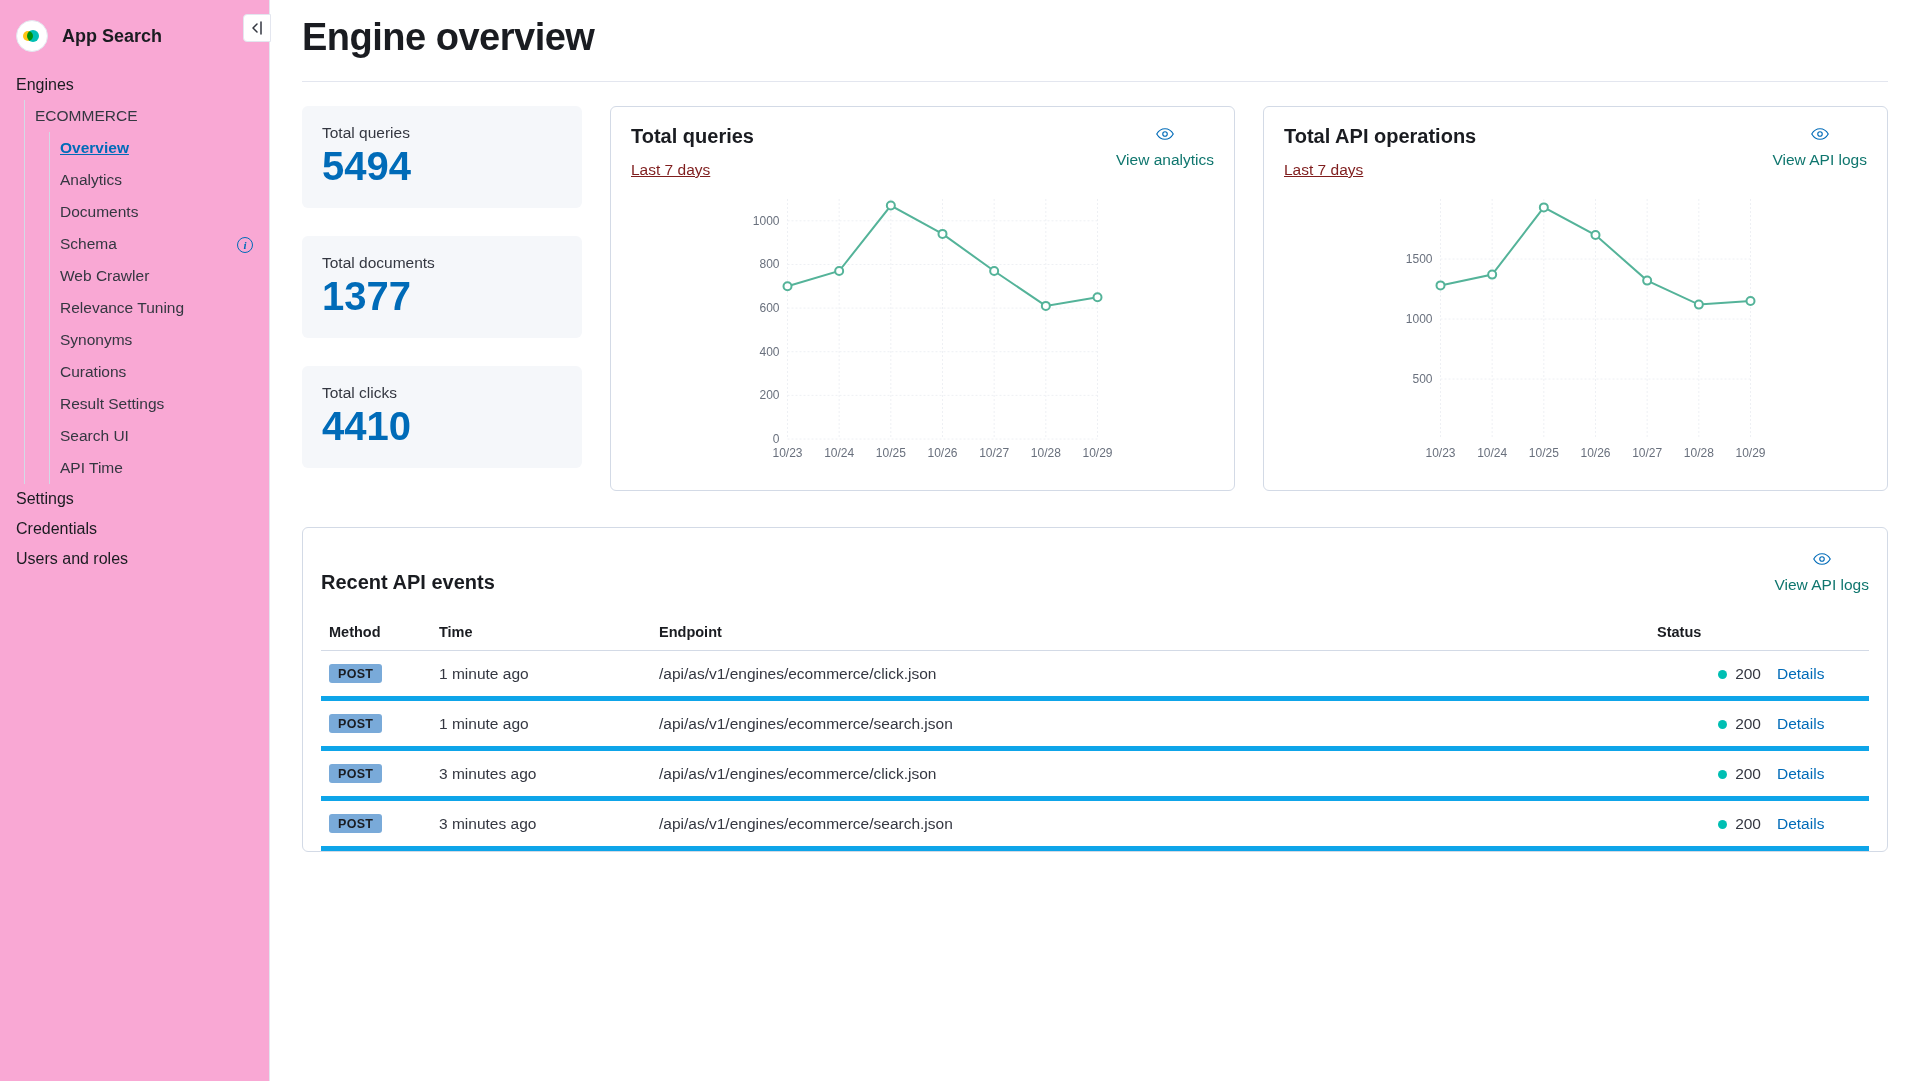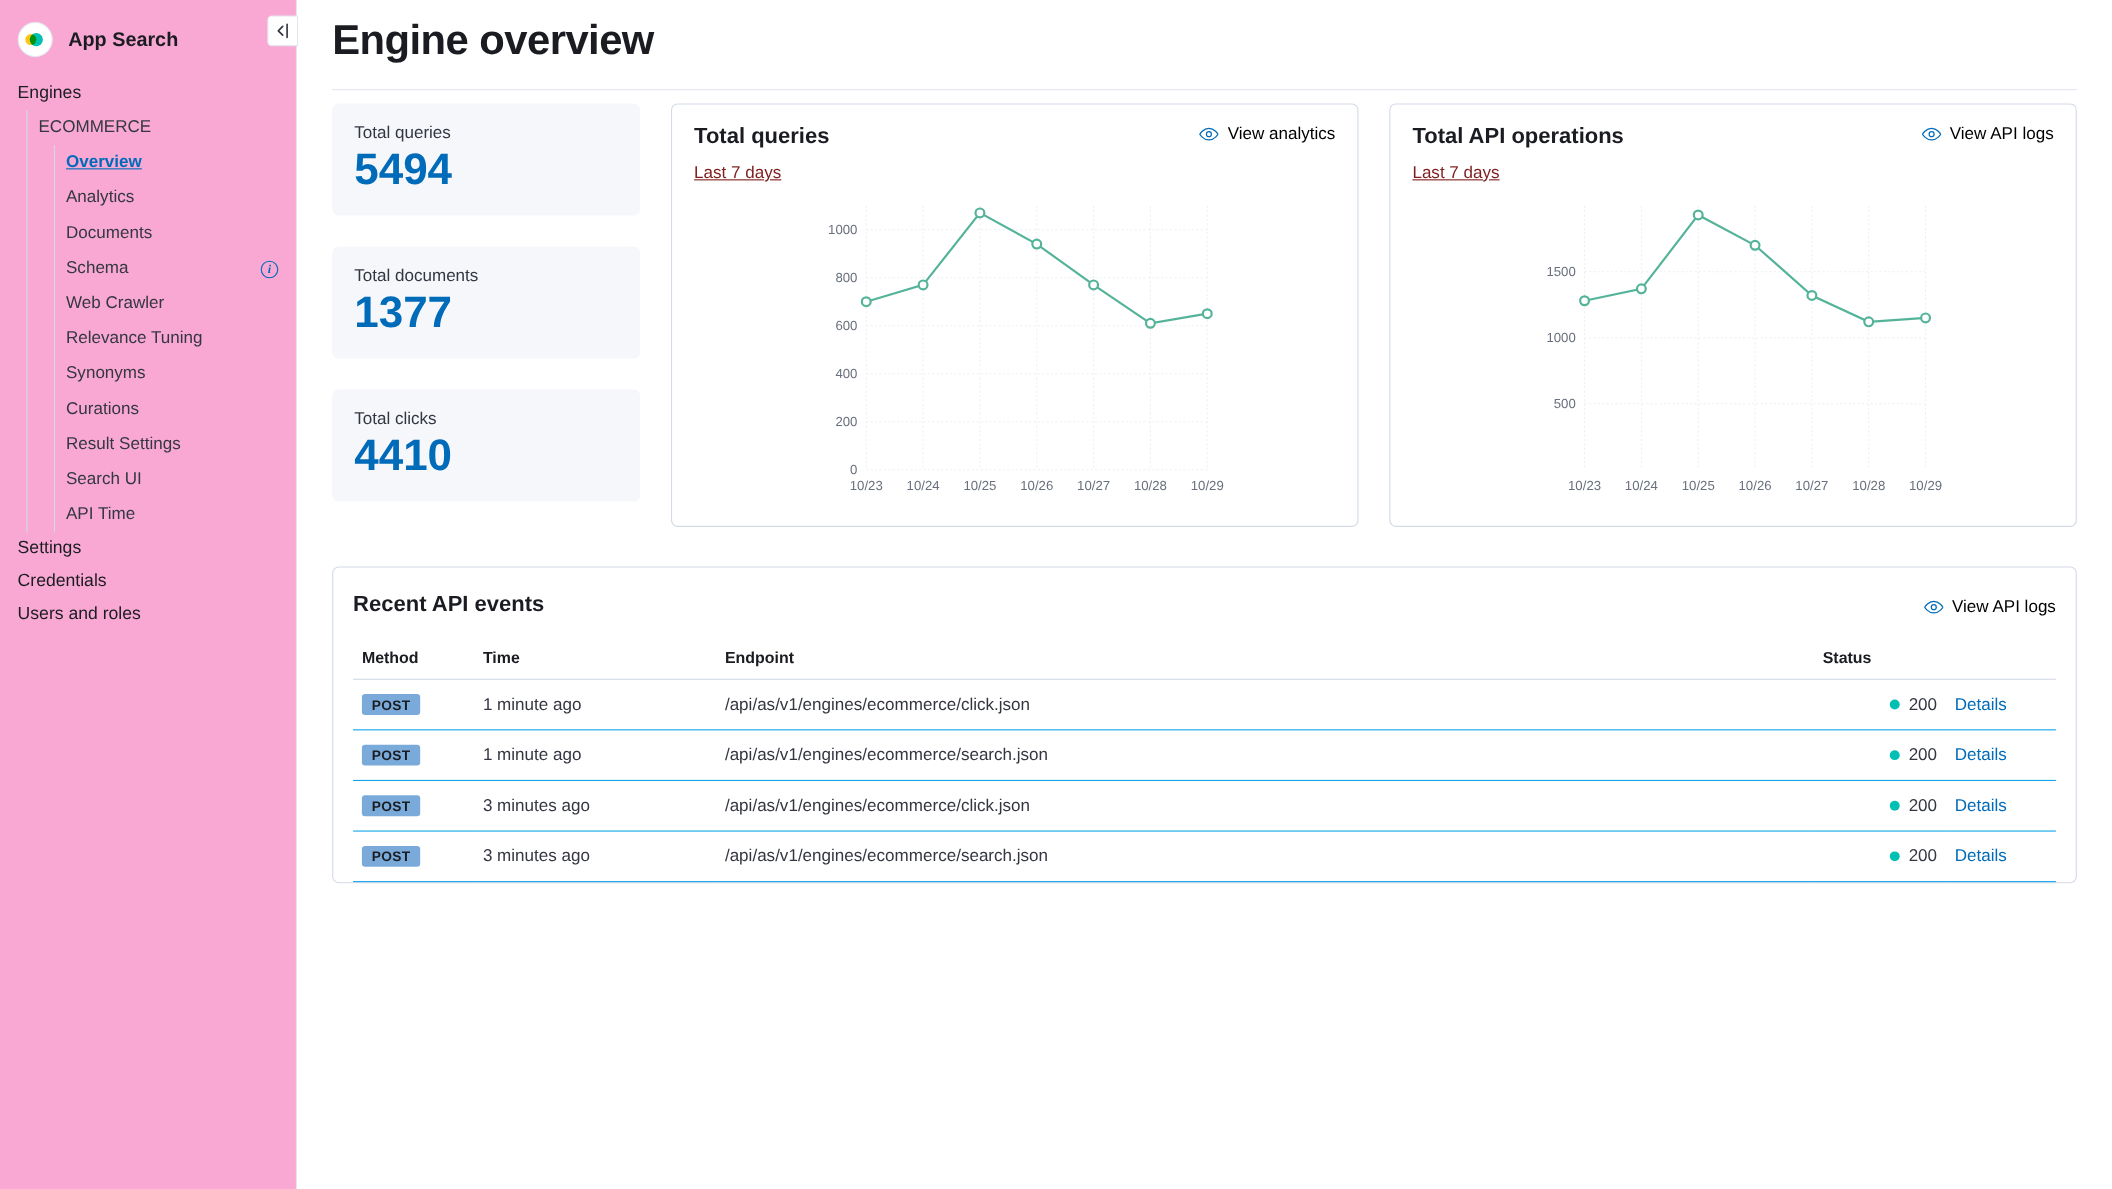--- a/index.html
+++ b/index.html
@@ -102,21 +102,21 @@
     flex: 1;
     padding: 16px 32px 32px 32px;
     overflow-x: hidden;
   }
   .page-title {
     font-size: 38px;
     font-weight: 800;
     letter-spacing: -0.5px;
     padding-bottom: 22px;
     border-bottom: 1px solid #e3e6ef;
-    margin-bottom: 12px;
+    margin-bottom: 24px;
   }
   .stats-row { display: flex; gap: 28px; }
   .stat-cards { display: flex; flex-direction: column; gap: 28px; width: 280px; }
   .stat-card {
     background: #f5f7fa;
     border-radius: 6px;
     padding: 18px 20px 20px 20px;
   }
   .stat-label { font-size: 15.5px; color: #343741; margin-bottom: 2px; }
   .stat-value { font-size: 40px; font-weight: 800; color: #006bb8; line-height: 1.1; }
@@ -127,24 +127,25 @@
     padding: 18px 20px;
     min-width: 0;
   }
   .chart-header { display: flex; justify-content: space-between; align-items: flex-start; margin-bottom: 10px; }
   .chart-title { font-size: 20px; font-weight: 700; }
   .chart-subtitle { font-size: 15.5px; color: #7f1d1d; margin-top: 13px; text-decoration: underline; }
   .link-btn {
     display: inline-flex;
     align-items: center;
     gap: 8px;
-    color: #000000;
+    color: #0f766e;
     font-size: 15.5px;
     font-weight: 500;
     cursor: pointer;
+    flex-direction: column;
   }
   .eye-icon {
     width: 18px; height: 18px;
     stroke: #006bb8;
     fill: none;
     stroke-width: 1.5;
   }
   .chart-svg { width: 100%; height: 280px; }
   .axis-text { font-size: 12px; fill: #69707d; }
   .grid-line { stroke: #eef0f4; stroke-width: 1; stroke-dasharray: 2,2; }
@@ -169,21 +170,21 @@
     text-align: left;
     font-size: 14.5px;
     font-weight: 700;
     padding: 10px 8px;
     border-bottom: 1px solid #d3dae6;
   }
   th.status-col { }
   td {
     padding: 13px 8px;
     font-size: 15.5px;
-    border-bottom: 1px solid #0ea5e9;
+    border-bottom: 5px solid #0ea5e9;
     color: #343741;
     margin-top: 32px;
   }
   .method-badge {
     display: inline-block;
     background: #79aad9;
     color: #1a1c21;
     font-size: 12.5px;
     font-weight: 700;
     padding: 3px 9px 2px 9px;

